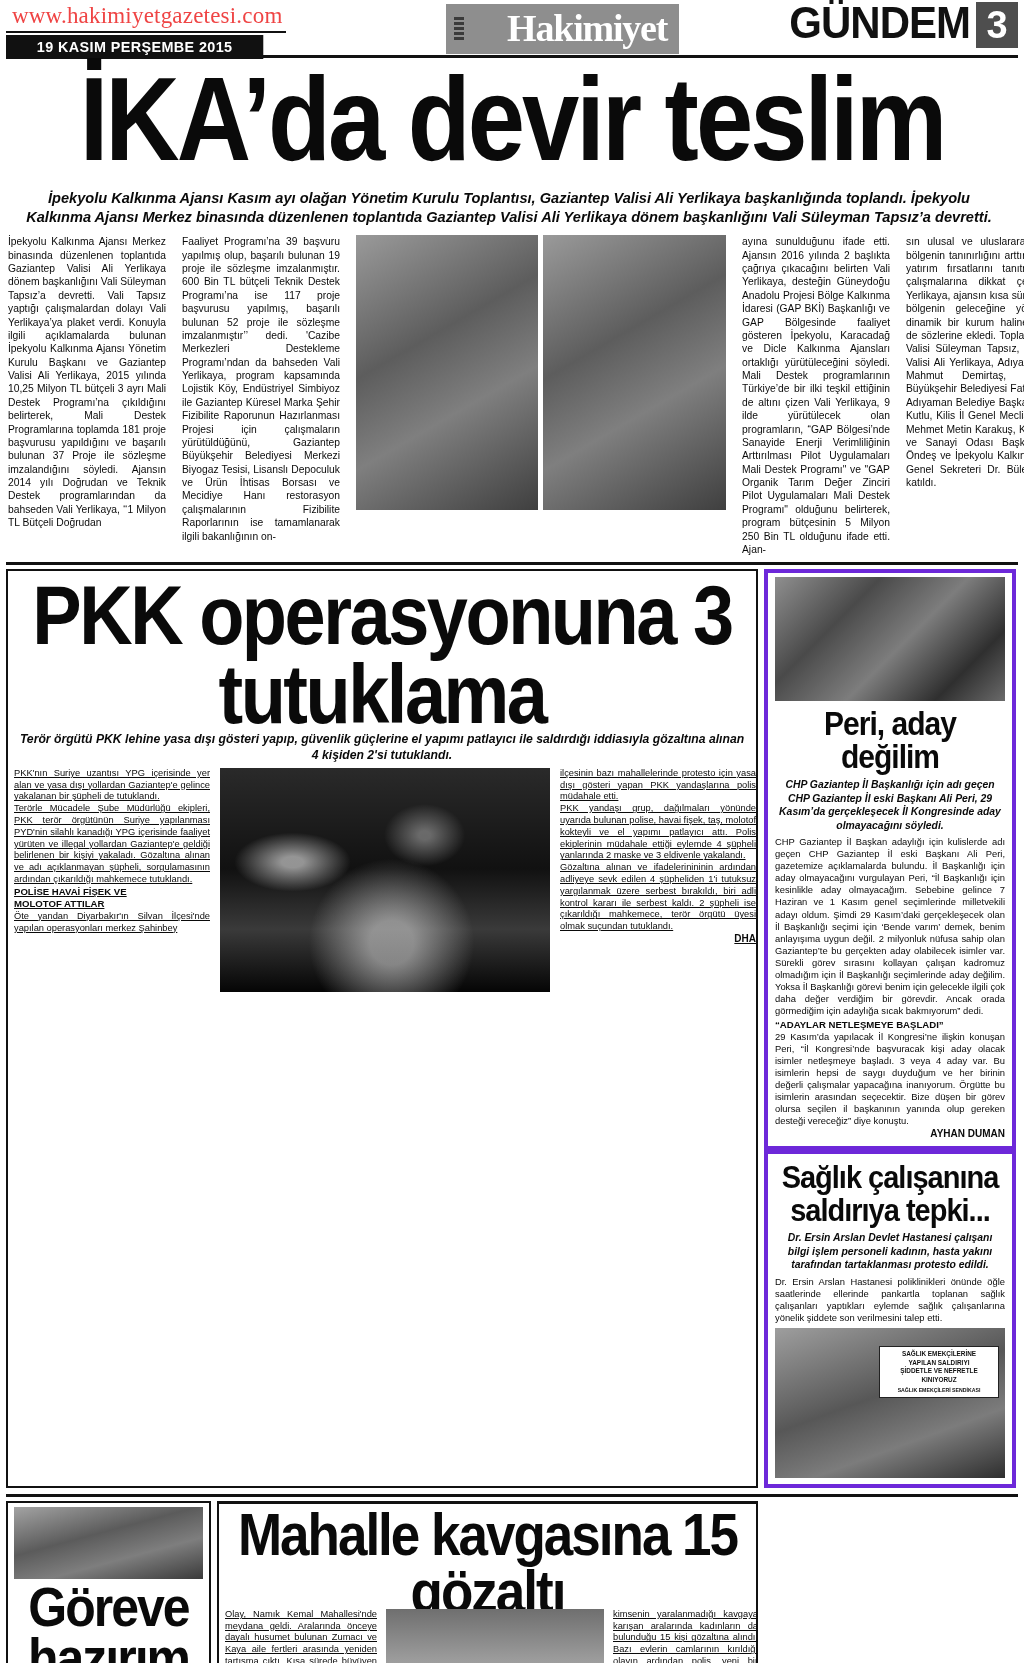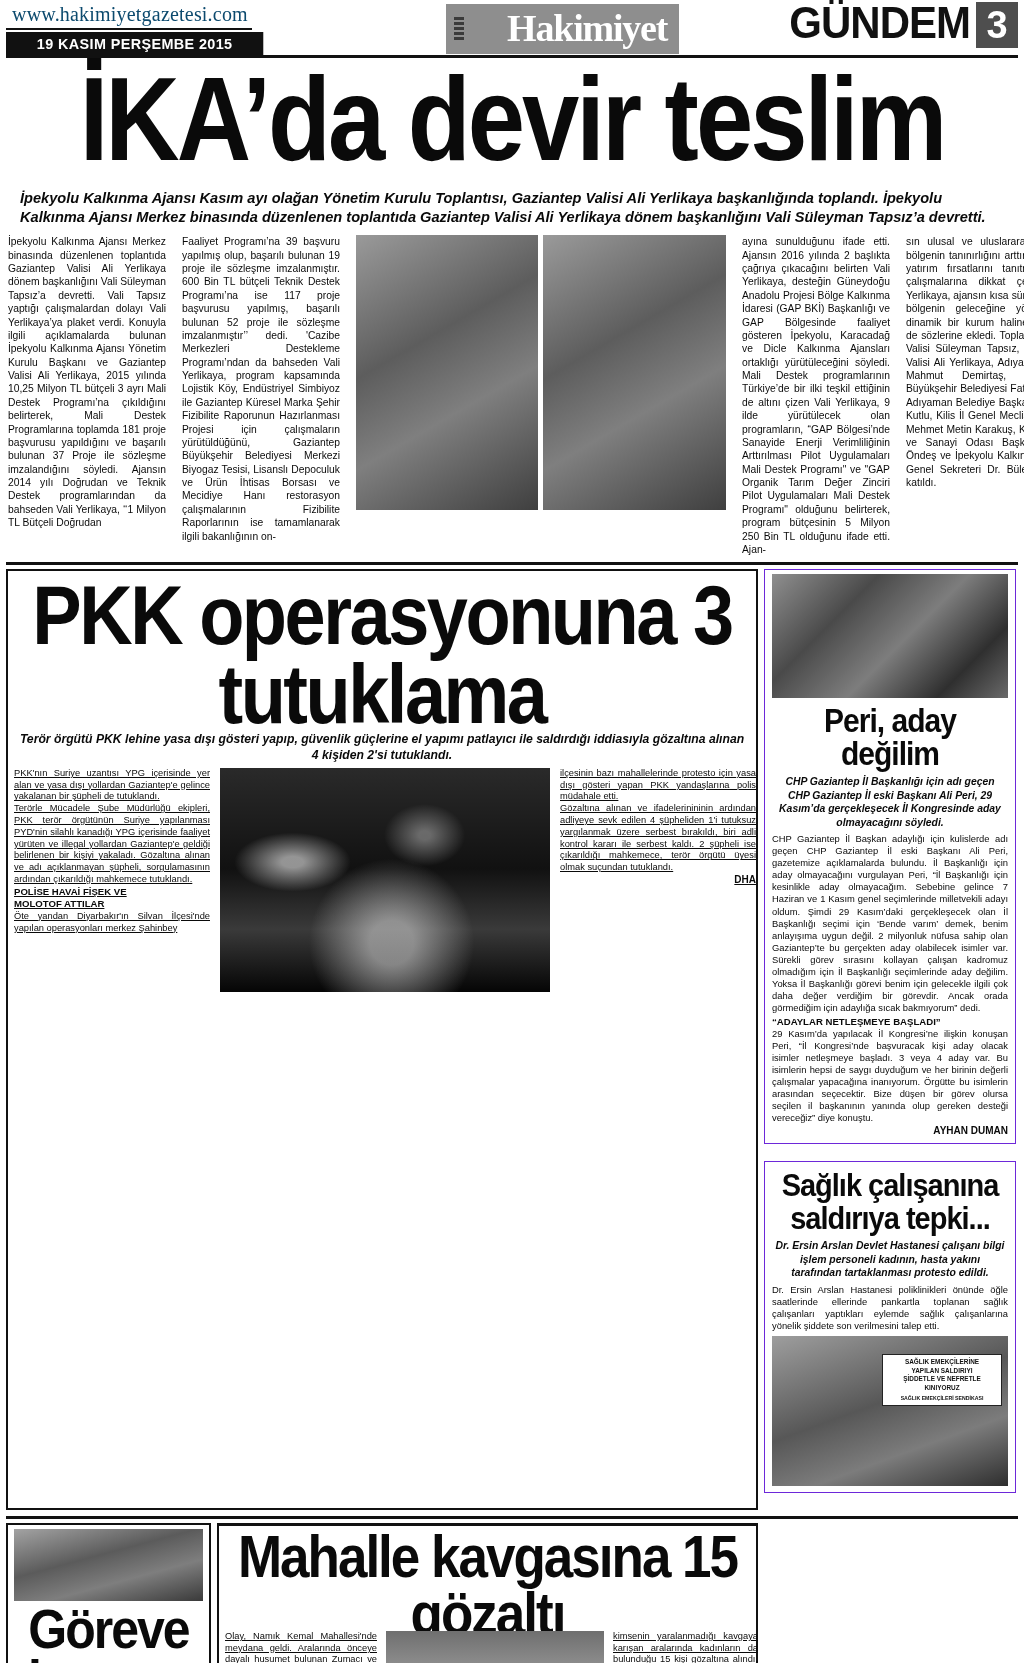--- a/index.html
+++ b/index.html
@@ -13,22 +13,22 @@
 
   
   .masthead {
     display: flex; align-items: flex-start;
     height: 52px; padding: 2px 6px 0 6px;
     position: relative;
   }
   .mh-left { width: 330px; }
   .mh-url {
     font-family: "Liberation Serif", serif;
-    font-size: 20px; letter-spacing: .2px;
-    padding: 1px 4px 2px 6px; color: #0c4a6e;
+    font-size: 23px; letter-spacing: .2px;
+    padding: 1px 4px 2px 6px; color: #ef4444;
     border-bottom: 2px solid #111;
     display: inline-block;
   }
   .mh-date {
     background: #111; color: #fff;
     font-weight: bold; font-size: 15px;
     letter-spacing: .4px;
     text-align: center;
     padding: 3px 0 4px 0;
     width: 268px;
@@ -74,21 +74,21 @@
     line-height: .92;
     letter-spacing: -3px;
     padding: 6px 0 0 0;
     transform: scaleY(1.16);
     transform-origin: center top;
     font-family: "Liberation Sans", sans-serif;
   }
   .lead-sub {
     font-style: italic; font-weight: bold;
     font-size: 14.6px; line-height: 1.32;
-    text-align: left;
+    text-align: center;
     padding: 30px 26px 0 20px;
   }
   .lead-body {
     display: grid;
     grid-template-columns: 158px 158px 370px 148px 166px;
     column-gap: 8px;
     padding: 8px 8px 0 8px;
     position: relative;
     gap: 16px;
   }
@@ -116,21 +116,21 @@
     font-style: italic; font-weight: bold; font-size: 12.2px;
     text-align: center; padding: 16px 2px 5px 2px; line-height: 1.25;
   }
   .pkk-cols { display: grid; grid-template-columns: 196px 330px 196px; column-gap: 10px; }
   .mini { font-size: 9.3px; line-height: 1.27; text-align: justify; text-decoration: underline; }
   .mini p { margin: 0; }
   .ctr-head { text-align: left; font-weight: bold; font-size: 9.6px; line-height: 1.3; }
 
   
   .rail { width: 252px; margin-top: 4px; }
-  .rail-box { border: 1px solid #6d28d9; padding: 4px 7px 6px 7px; margin-bottom: 17px; }
+  .rail-box { border: 4px solid #6d28d9; padding: 4px 7px 6px 7px; margin-bottom: 0; }
   .rail-head { font-weight: bold; font-size: 30px; line-height: 1; text-align: center; letter-spacing: -1px; transform: scaleY(1.1); transform-origin: center top; padding: 3px 0 2px 0; }
   .rail-sub { font-style: italic; font-weight: bold; font-size: 10.4px; text-align: center; line-height: 1.3; padding: 9px 2px 4px 2px; }
   .rail-body { font-size: 9.4px; line-height: 1.28; text-align: justify; }
   .rail-body p { margin: 0; }
 
   
   .mah-wrap { display: flex; gap: 6px; padding: 0 6px; }
   .mah-left { width: 205px; }
   .mah-main { width: 541px; border: 2px solid #111; border-top: 3px solid #111; padding: 3px 6px 4px 6px; }
   .mah-head { font-weight: bold; font-size: 53px; line-height: .96; letter-spacing: -2px; text-align: center; transform: scaleY(1.12); transform-origin: center top; }
@@ -226,20 +226,21 @@
         <p>Terörle Mücadele Şube Müdürlüğü ekipleri, PKK terör örgütünün Suriye yapılanması PYD'nin silahlı kanadığı YPG içerisinde faaliyet yürüten ve illegal yollardan Gaziantep'e geldiği belirlenen bir kişiyi yakaladı. Gözaltına alınan ve adı açıklanmayan şüpheli, sorgulamasının ardından çıkarıldığı mahkemece tutuklandı.</p>
         <div class="ctr-head">POLİSE HAVAİ FİŞEK VE</div>
         <div class="ctr-head">MOLOTOF ATTILAR</div>
         <p>Öte yandan Diyarbakır'ın Silvan İlçesi'nde yapılan operasyonları merkez Şahinbey</p>
       </div>
       <div>
         <div class="photo-night" style="width:330px;height:224px"></div>
       </div>
       <div class="mini">
         <p>ilçesinin bazı mahallelerinde protesto için yasa dışı gösteri yapan PKK yandaşlarına polis müdahale etti.</p>
+        <p>PKK yandaşı grup, dağılmaları yönünde uyarıda bulunan polise, havai fişek, taş, molotof kokteyli ve el yapımı patlayıcı attı. Polis ekiplerinin müdahale ettiği eylemde 4 şüpheli yanlarında 2 maske ve 3 eldivenle yakalandı.</p>
         <p>Gözaltına alınan ve ifadelerinininin ardından adliyeye sevk edilen 4 şüpheliden 1'i tutuksuz yargılanmak üzere serbest bırakıldı, biri adli kontrol kararı ile serbest kaldı. 2 şüpheli ise çıkarıldığı mahkemece, terör örgütü üyesi olmak suçundan tutuklandı.</p>
         <div class="dha">DHA</div>
       </div>
     </div>
   </div>
 
   <div class="rail">
     <div class="rail-box">
       <div class="photo-blk" style="width:100%;height:124px;margin-bottom:3px"></div>
       <div class="rail-head">Peri, aday değilim</div>

